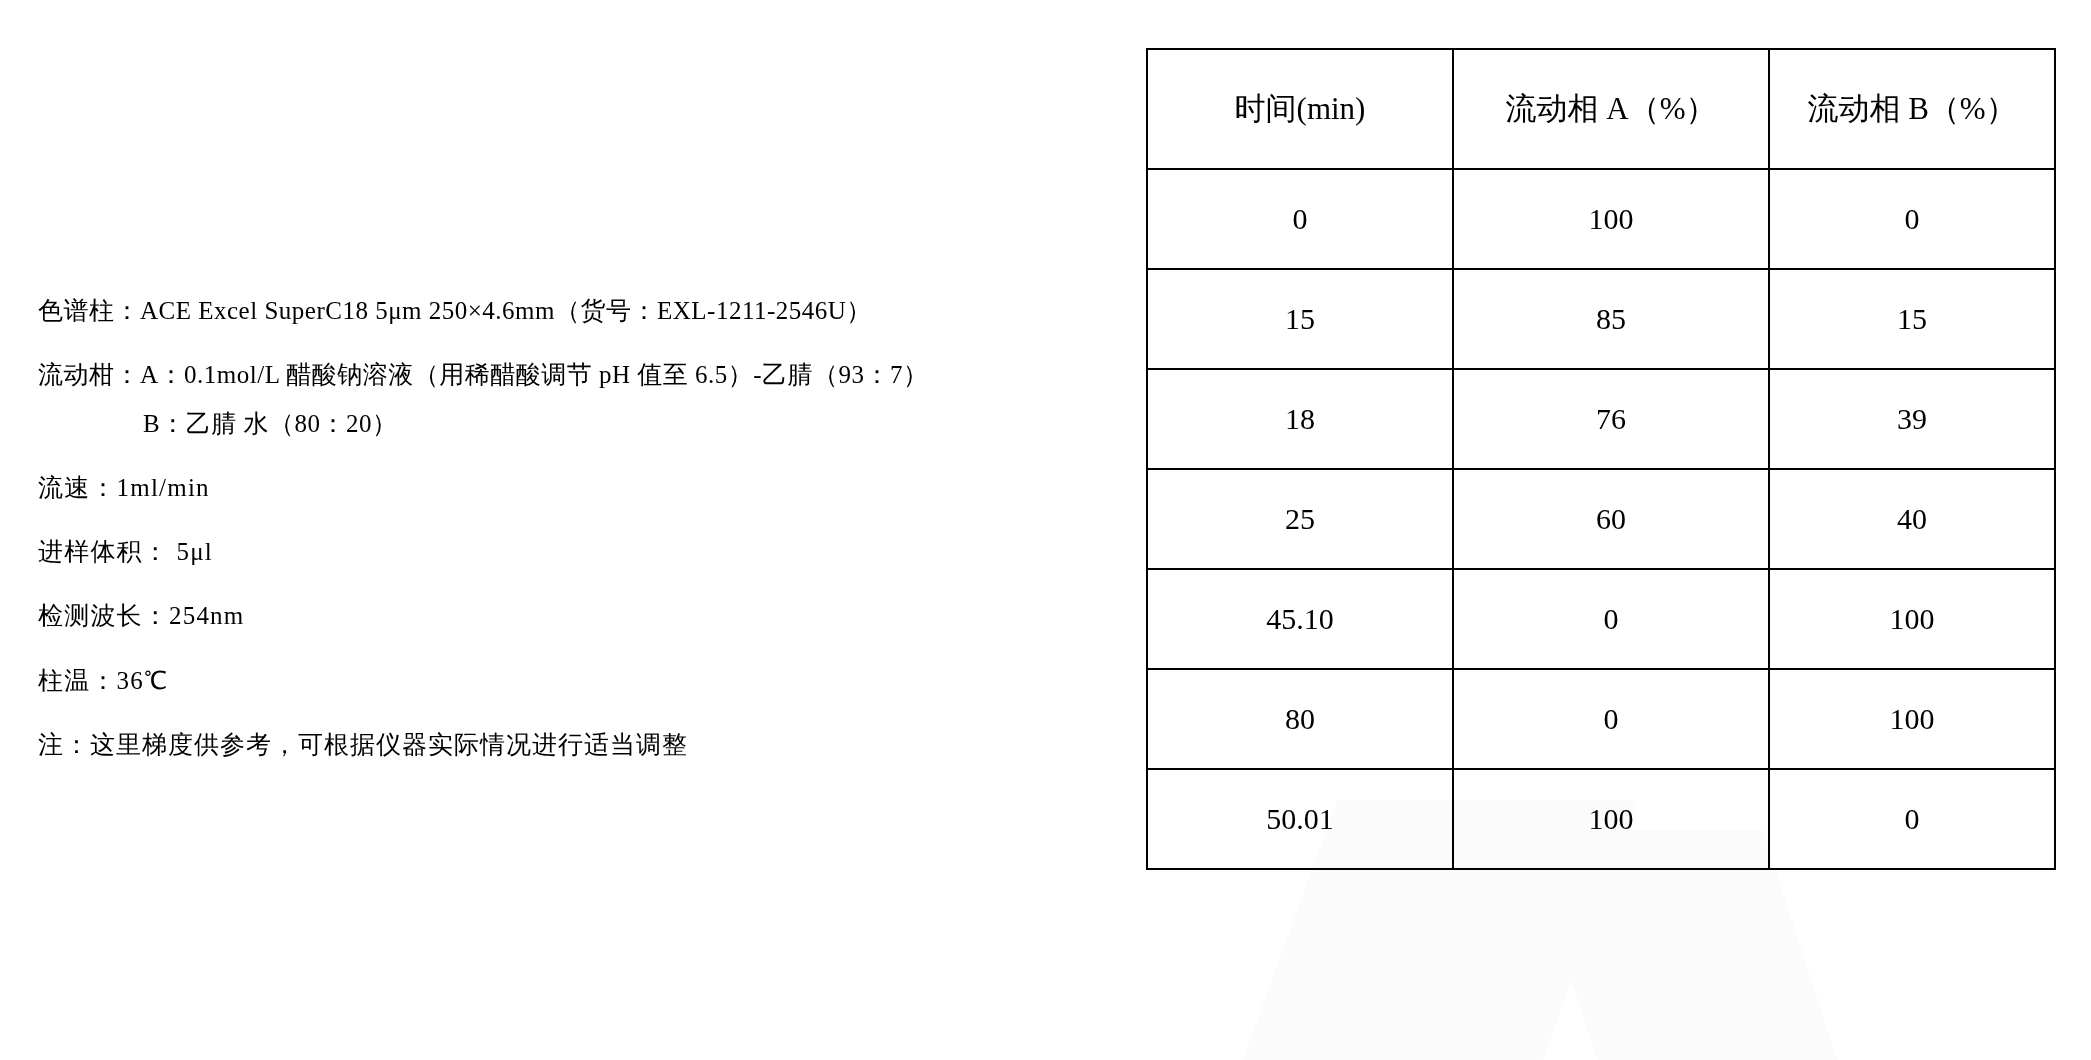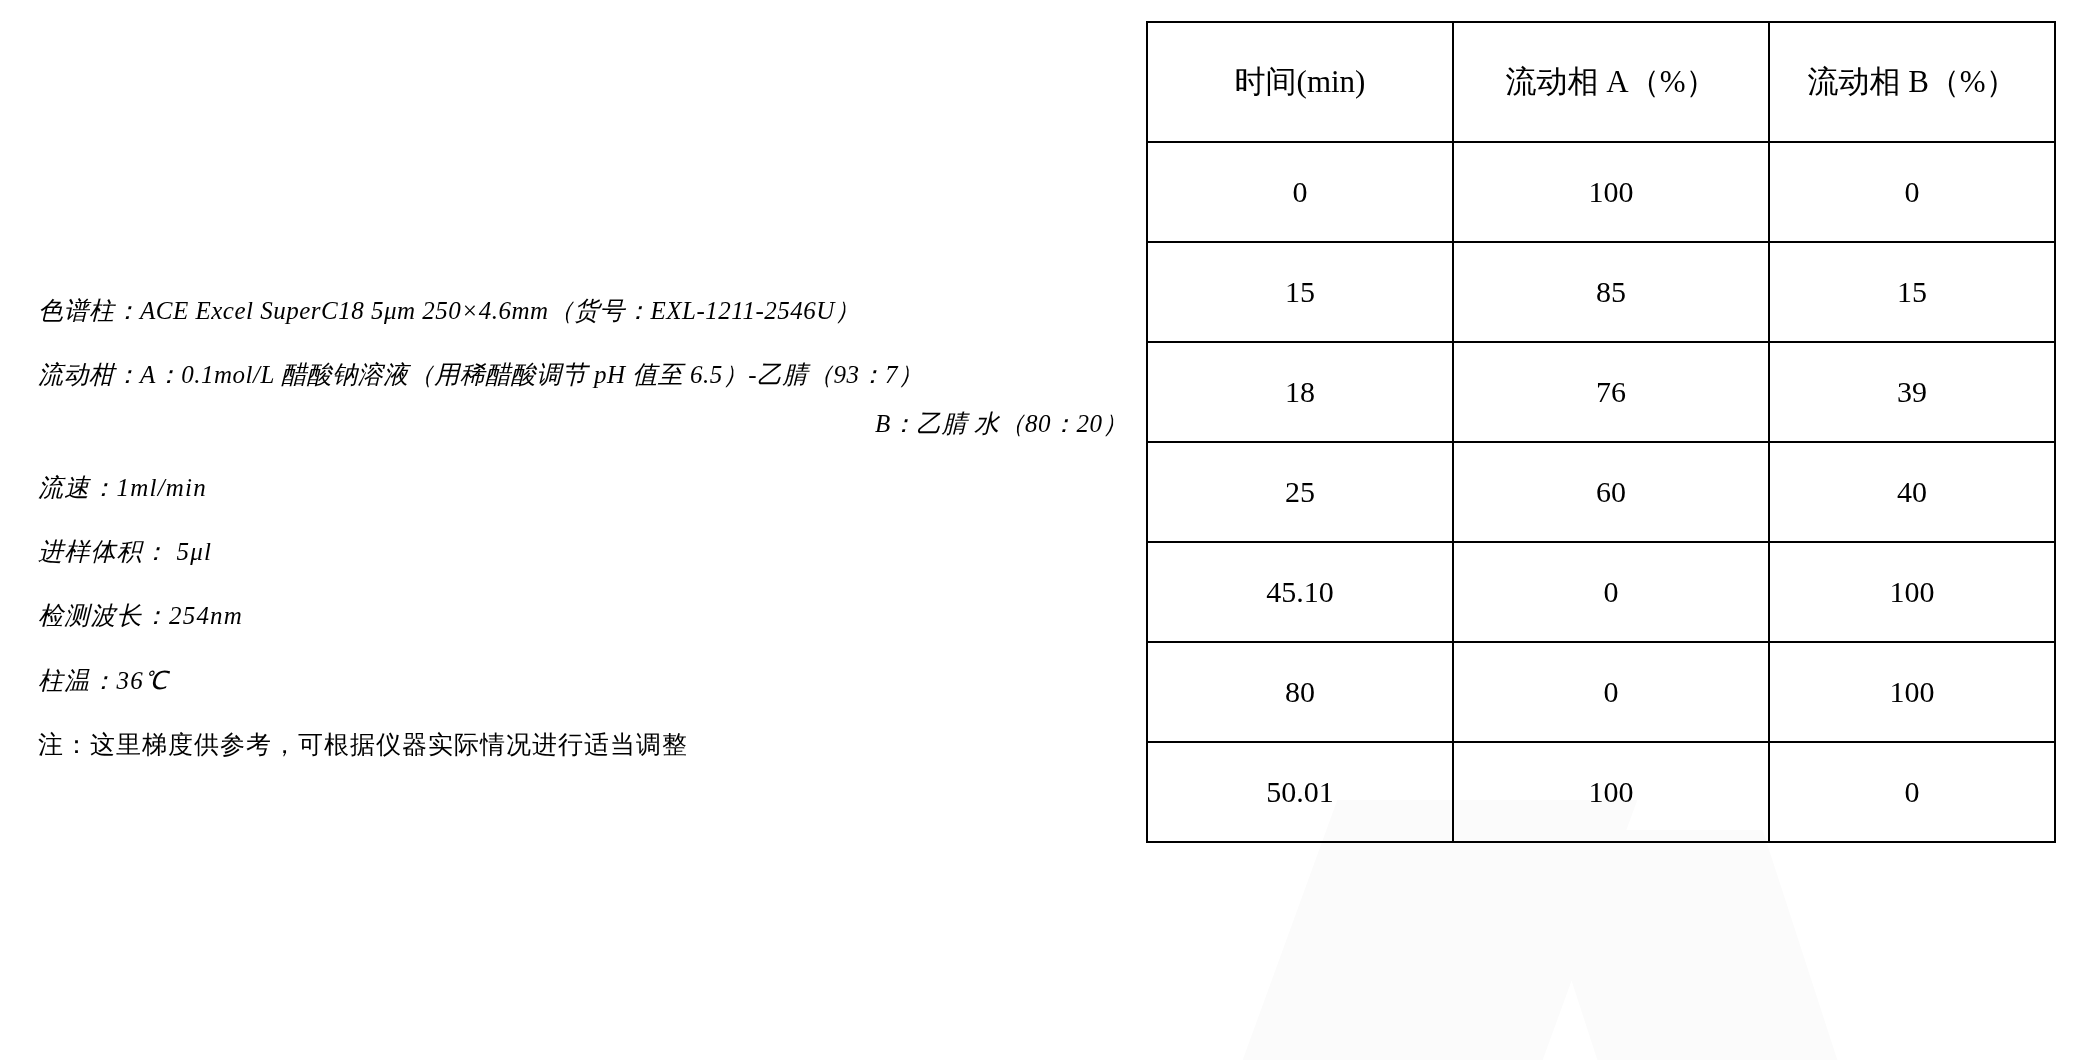--- a/index.html
+++ b/index.html
@@ -22,42 +22,40 @@
     left: 38px;
     top: 295px;
     width: 1090px;
   }
   .param-line {
     font-size: 25px;
     line-height: 1.25;
     margin-bottom: 33px;
     white-space: nowrap;
     letter-spacing: 0.5px;
-    font-style: italic;
   }
   .param-line.indent {
     padding-left: 105px;
     margin-top: -16px;
-    text-align: right;
   }
   .param-line.mono-ish {
     letter-spacing: 1.2px;
   }
   .note-line {
     font-size: 25px;
     line-height: 1.25;
     letter-spacing: 1px;
     white-space: nowrap;
   }
 
   
   #gradient-table-wrap {
     position: absolute;
     left: 1146px;
-    top: 21px;
+    top: 48px;
     width: 908px;
   }
   table.gradient-table {
     border-collapse: collapse;
     width: 908px;
     table-layout: fixed;
   }
   table.gradient-table td,
   table.gradient-table th {
     border: 2px solid #000000;

